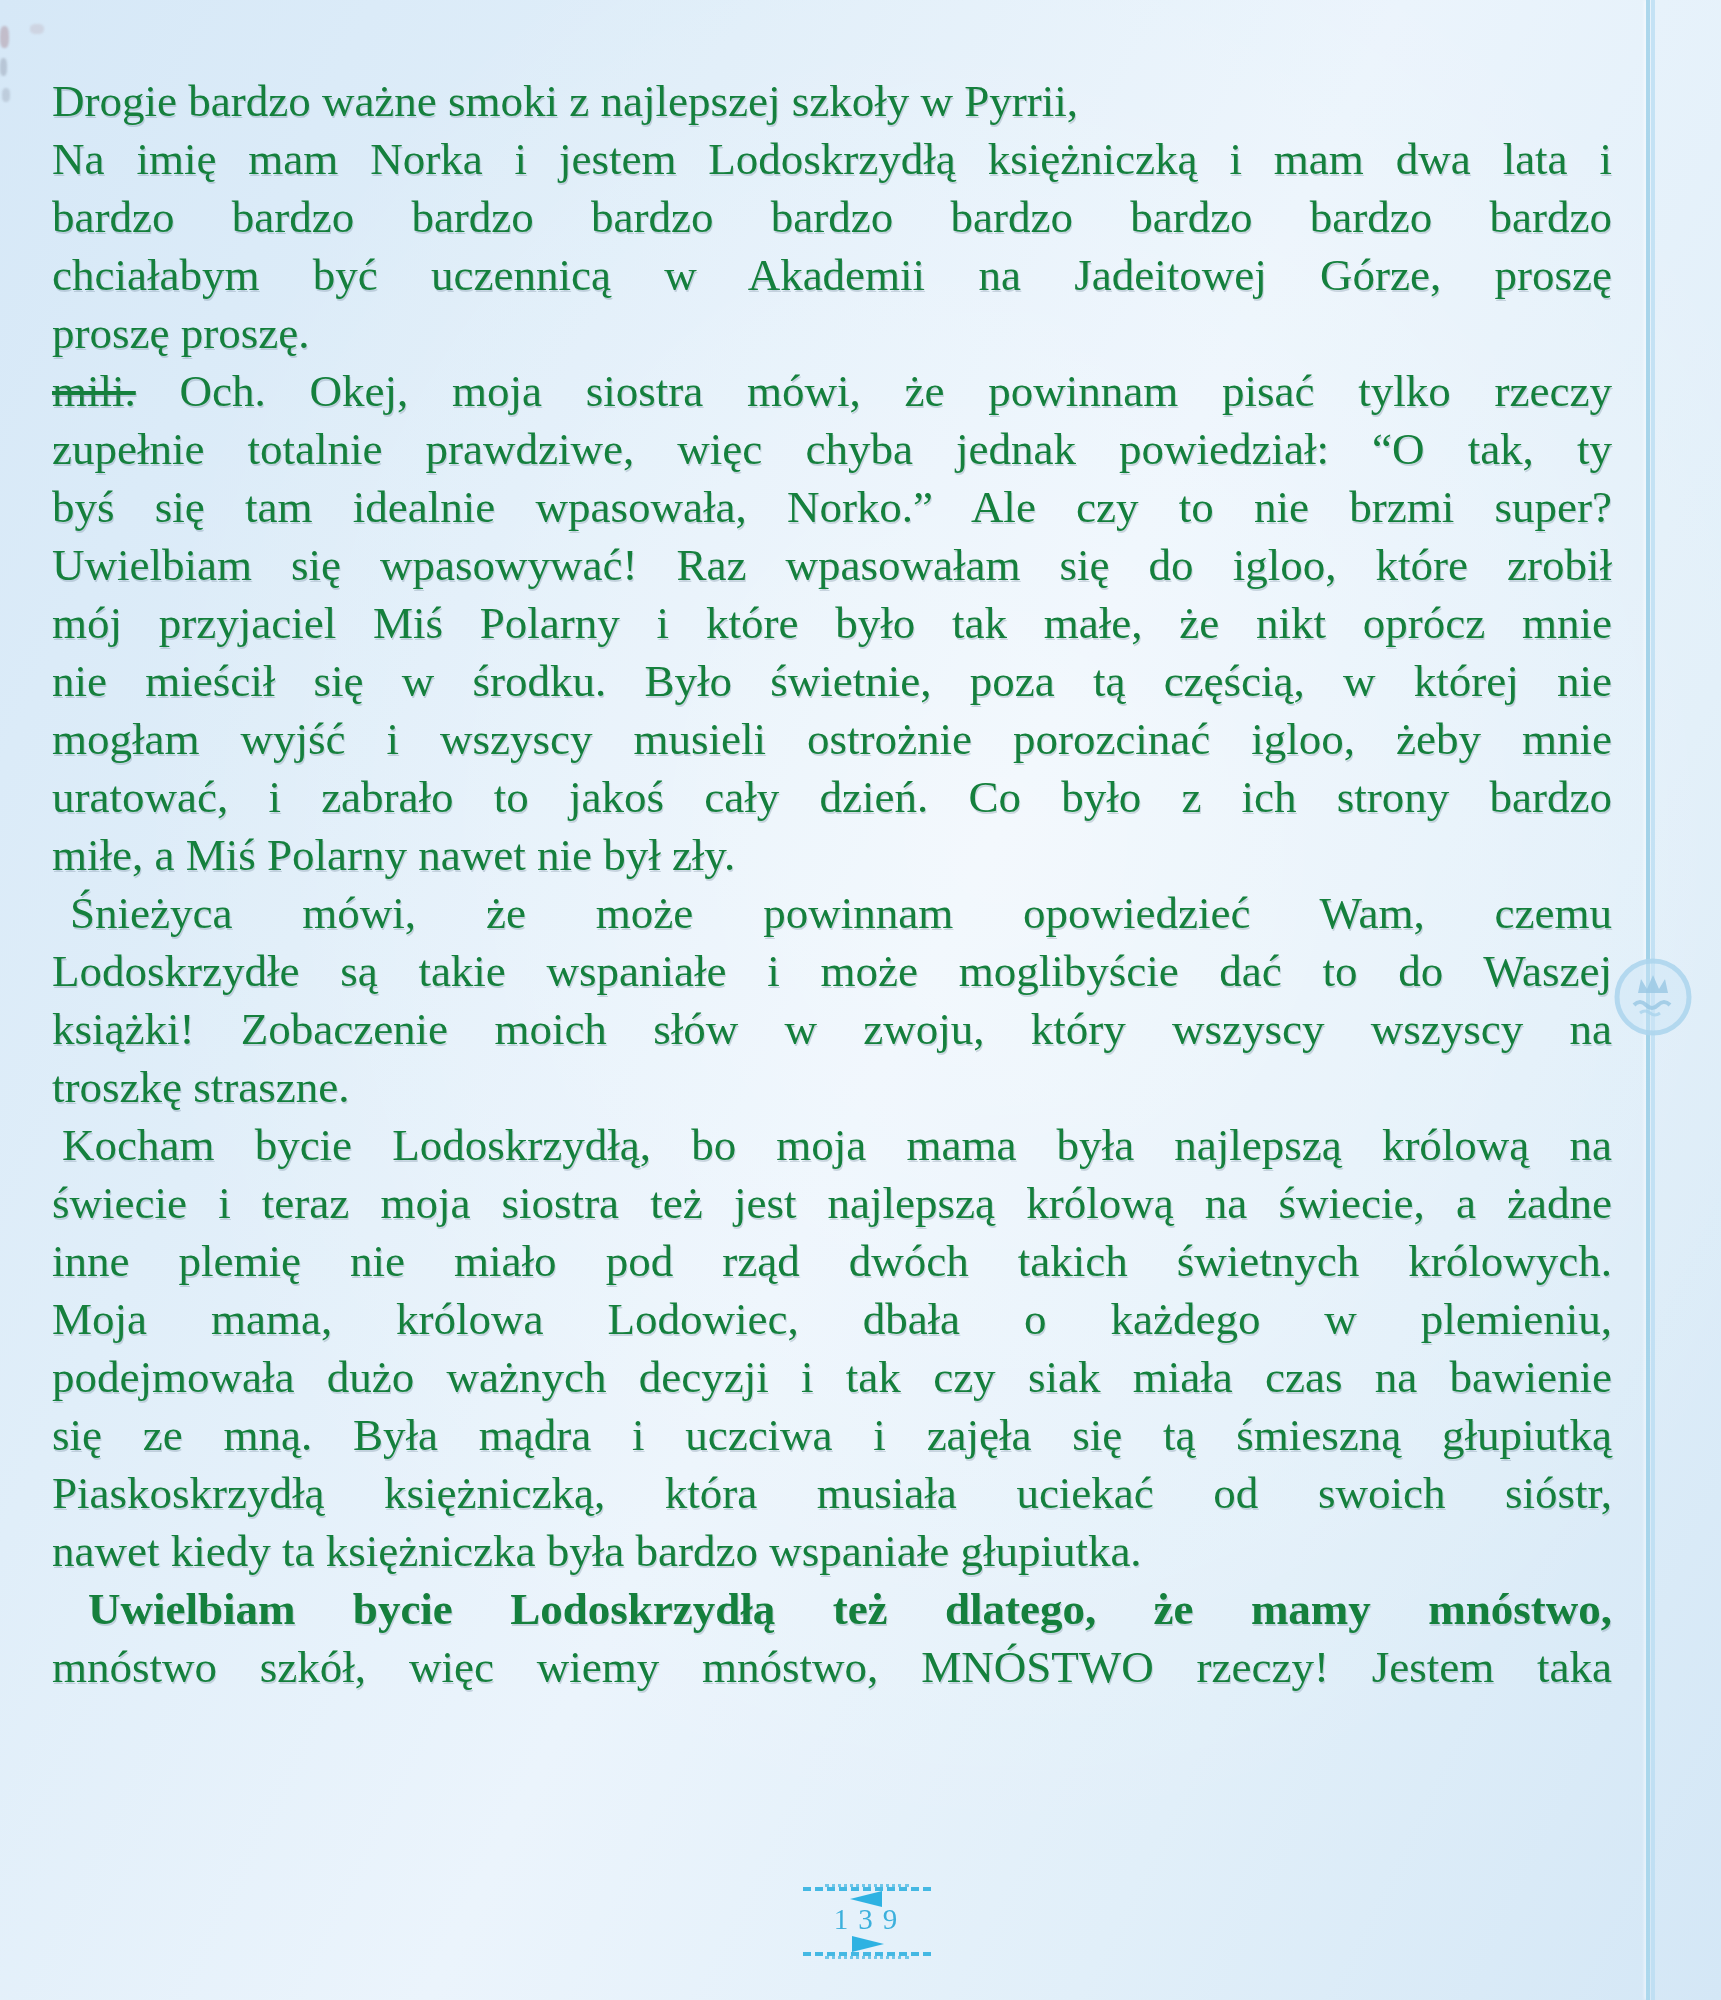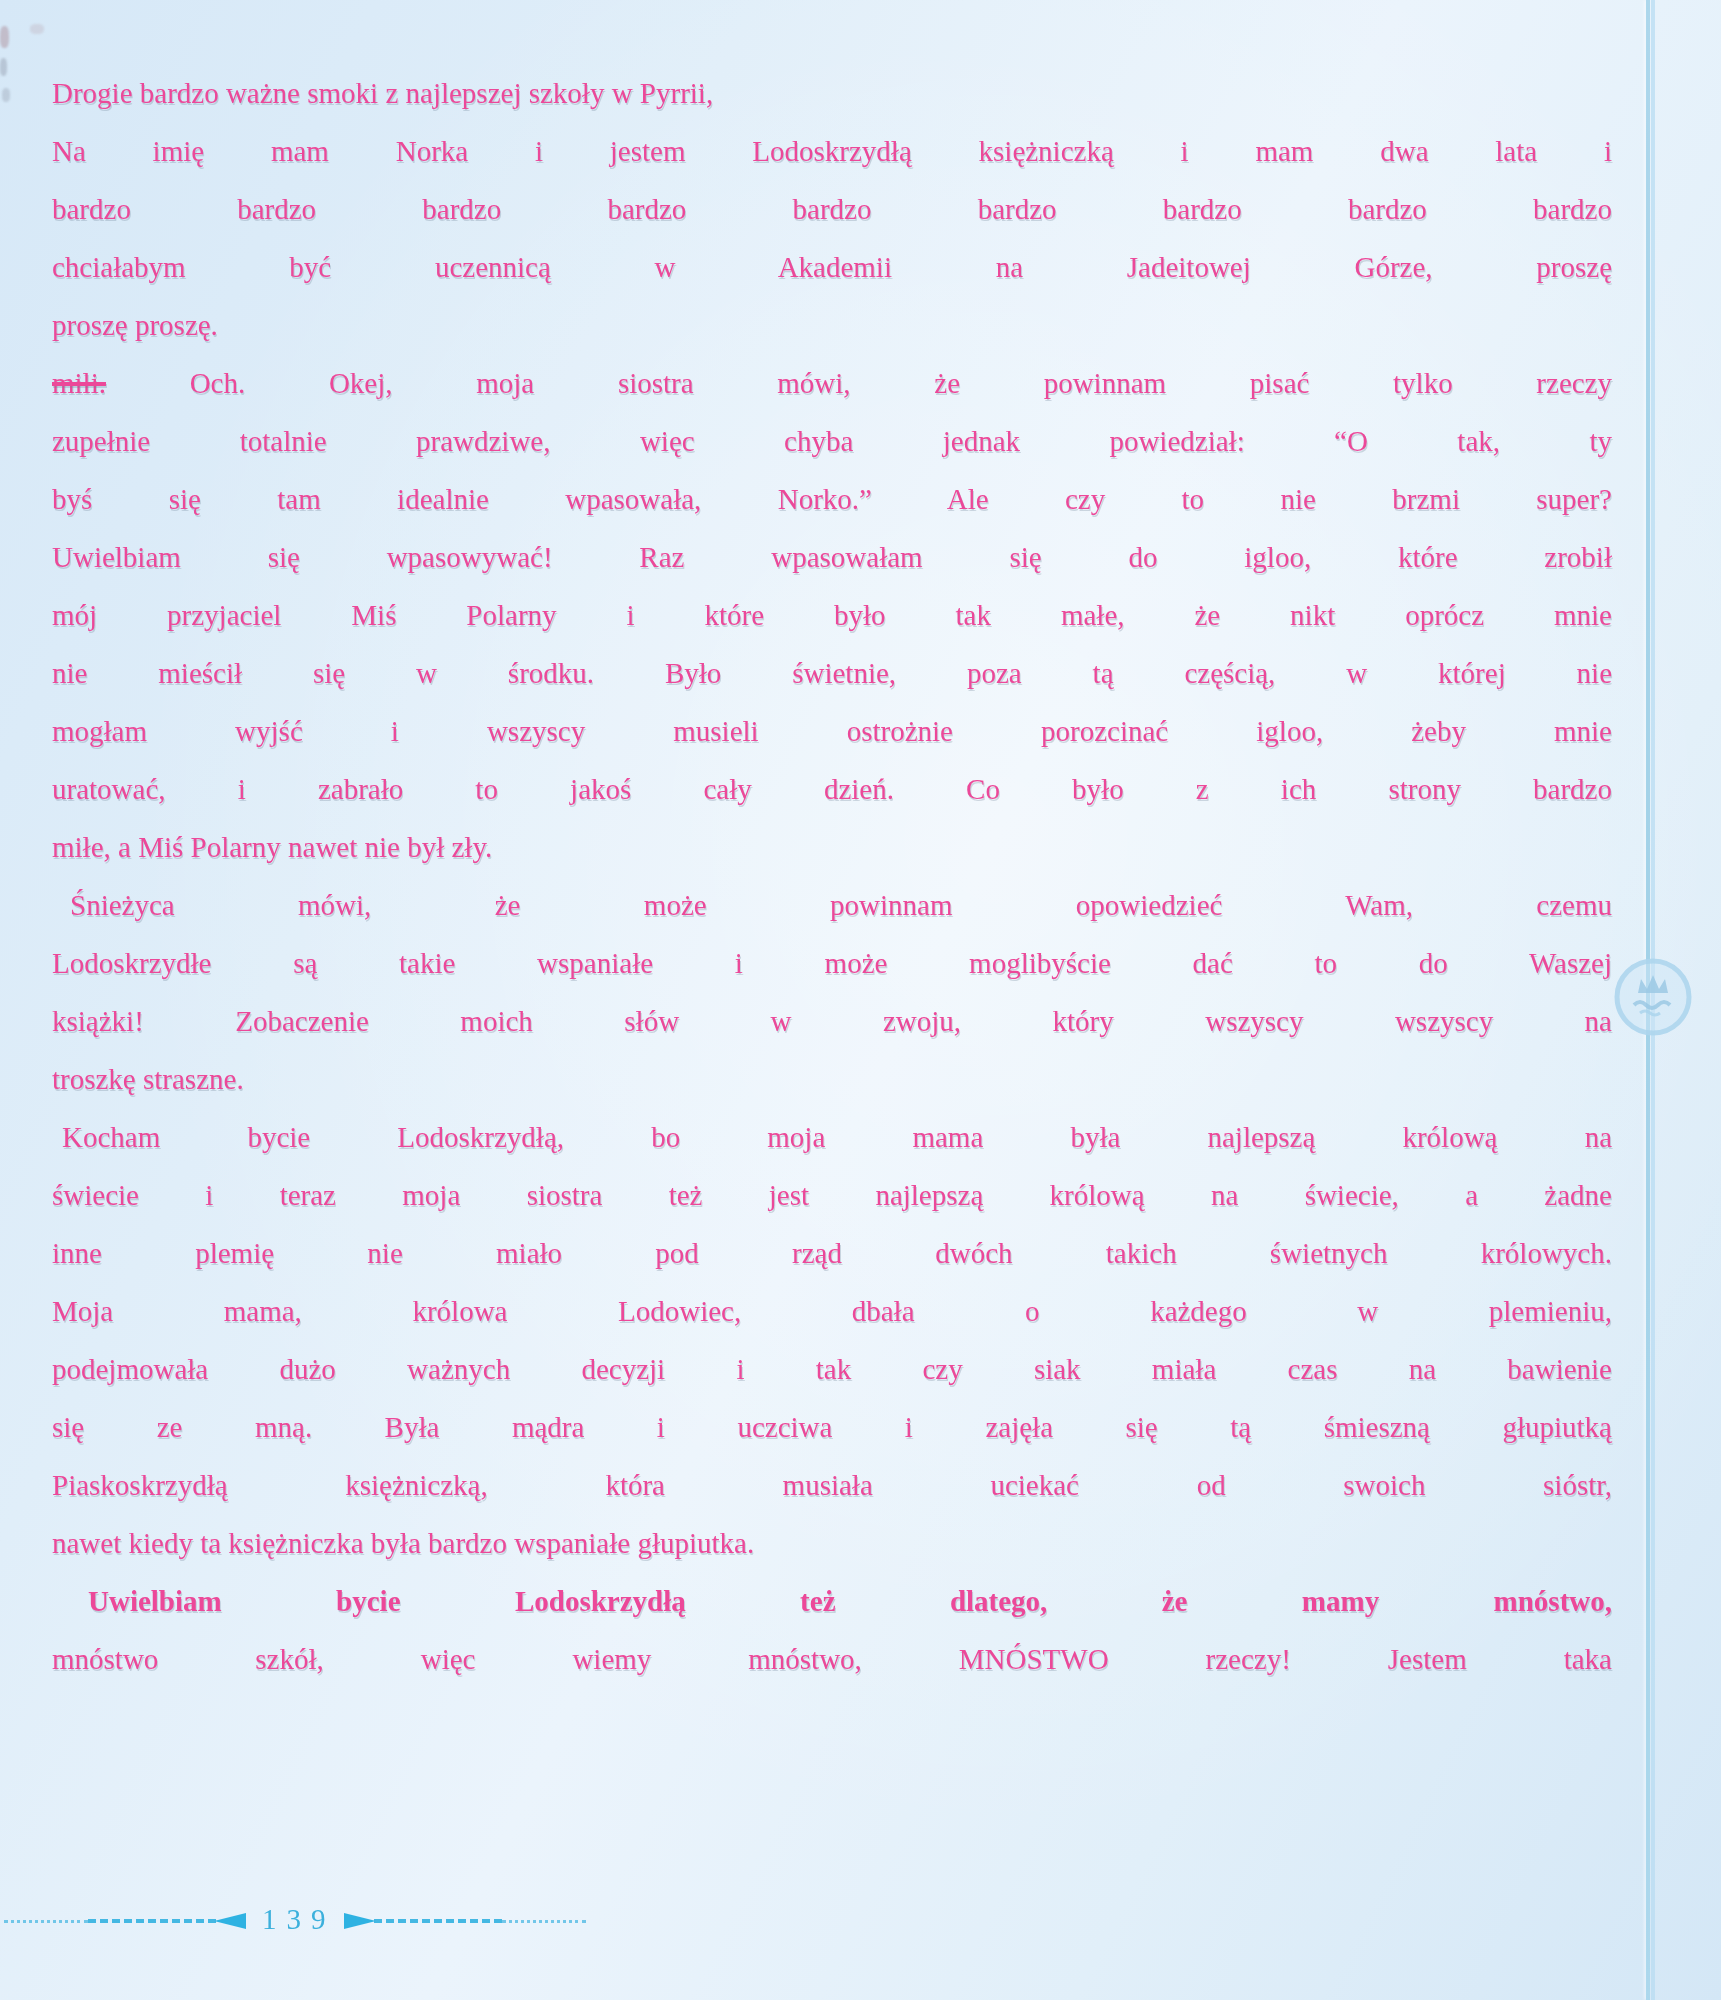--- a/index.html
+++ b/index.html
@@ -5,41 +5,41 @@
   html,body{margin:0;padding:0;}
   body{
     width:1721px;height:2000px;position:relative;overflow:hidden;
     background:
       radial-gradient(ellipse at 58% 42%, rgba(255,255,255,0.40), rgba(255,255,255,0) 62%),
       linear-gradient(116deg,#d6e8f7 0%, #e0eef9 28%, #ebf4fc 52%, #e1eff9 76%, #d4e7f6 100%);
     font-family:"Liberation Serif","DejaVu Serif",serif;
   }
   
   .letter{
-    position:absolute;left:52px;top:64px;width:1560px;
-    font-size:29px;line-height:58px;color:#ec4899;
+    position:absolute;left:52px;top:72px;width:1560px;
+    font-size:45px;line-height:58px;color:#15803d;
     text-shadow:1px 2px 0 rgba(105,125,148,0.28);
   }
   .line{text-align:justify;text-align-last:justify;}
   .line.left{text-align:left;text-align-last:left;}
   .strike{text-decoration:line-through;text-decoration-thickness:3.5px;}
   .italic{}
   
   .edge-line{
     position:absolute;top:0;bottom:0;left:1646px;width:4px;
     background:linear-gradient(180deg,#a3d3ea,#98cde6 45%,#a6d6ec);
     box-shadow:5px 0 0 rgba(183,220,242,0.85), -2px 0 3px rgba(255,255,255,0.55);
     opacity:.85;
   }
   
   .watermark{position:absolute;left:1608px;top:951px;width:90px;height:92px;opacity:.9;}
   
   .footer{
-    position:absolute;left:4px;right:0;top:1900px;height:42px;
-    display:flex;align-items:center;
+    position:absolute;left:12px;right:0;top:1900px;height:42px;
+    display:flex;justify-content:center;align-items:center;flex-direction:column;
   }
   .orn-dots{width:84px;height:0;border-top:3px dotted #4ab8e3;opacity:.75;}
   .orn-dashes{width:128px;height:0;border-top:4px dashed #33b2e1;opacity:.9;}
   .tri{width:0;height:0;border-top:8px solid transparent;border-bottom:8px solid transparent;}
   .tri-left{border-right:32px solid #2eb2e2;margin-left:-2px;}
   .tri-right{border-left:32px solid #2eb2e2;margin-right:-2px;}
   .pagenum{
     font-family:"Liberation Serif","DejaVu Serif",serif;
     font-size:29px;color:#3cb0dc;letter-spacing:10px;
     margin:0 8px 0 16px;line-height:1;transform:translateY(-2px);

